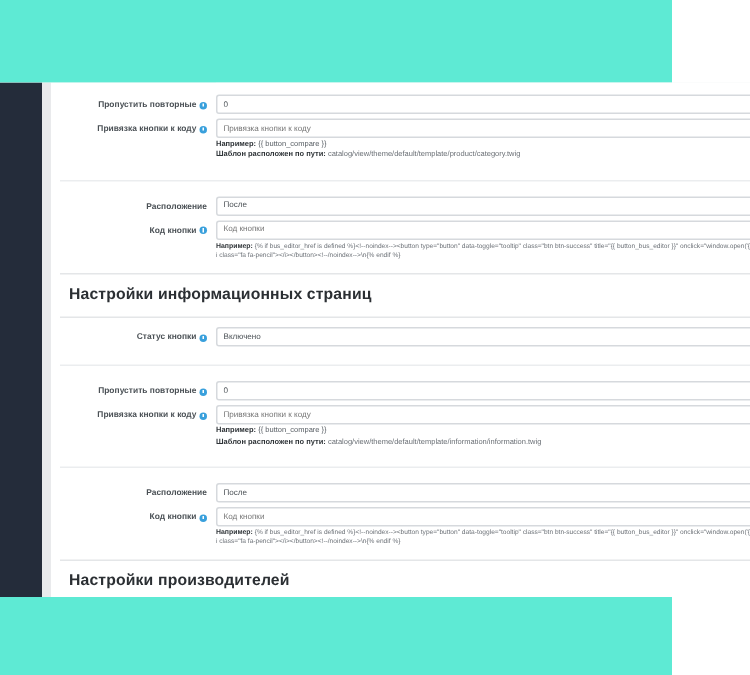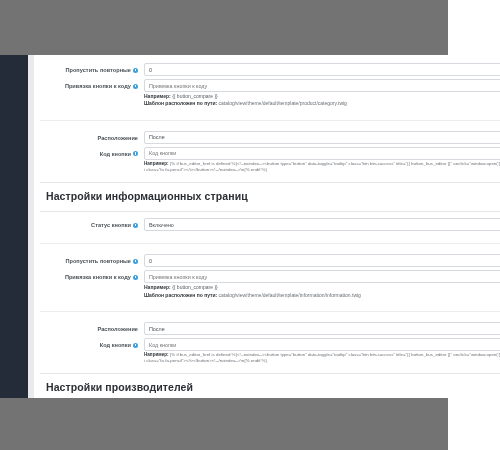--- a/index.html
+++ b/index.html
@@ -2,21 +2,21 @@
 <html><head>
 <meta charset="utf-8">
 <style>
   * { box-sizing: border-box; margin: 0; padding: 0; }
   html, body {
     width: 500px; height: 450px;
     background: #ffffff;
     font-family: "Liberation Sans", sans-serif;
     overflow: hidden;
   }
-  .screen { position: relative; width: 448px; height: 450px; background: #737373; }
+  .screen { position: relative; width: 448px; height: 450px; background: #5eead4; }
 
   .app-frame {
     position: absolute; left: 0; top: 55px;
     width: 500px; height: 343px;
     background: #f6f7f8;
     overflow: hidden;
   }
 
   .sidebar {
     position: absolute; left: 0; top: 0;

